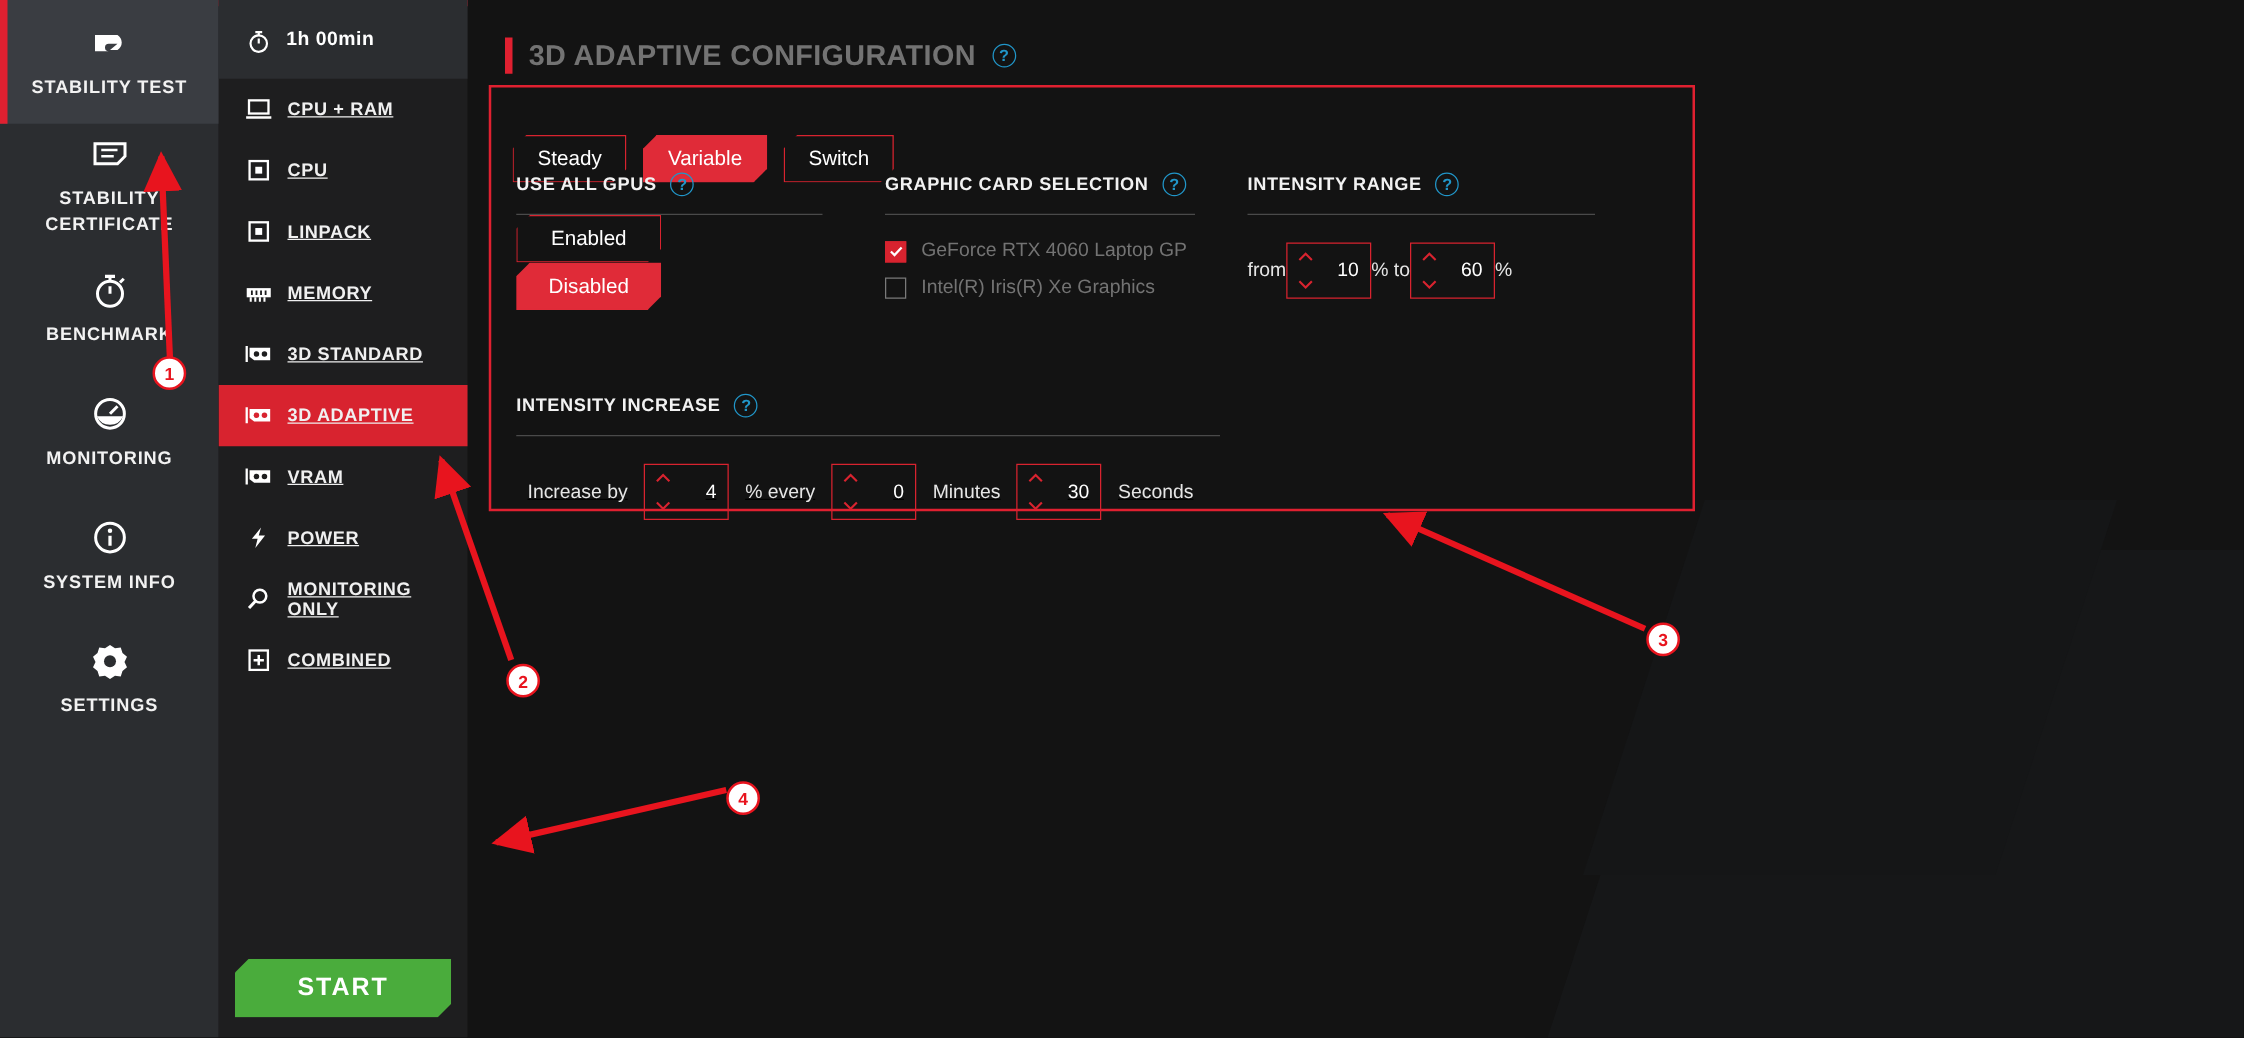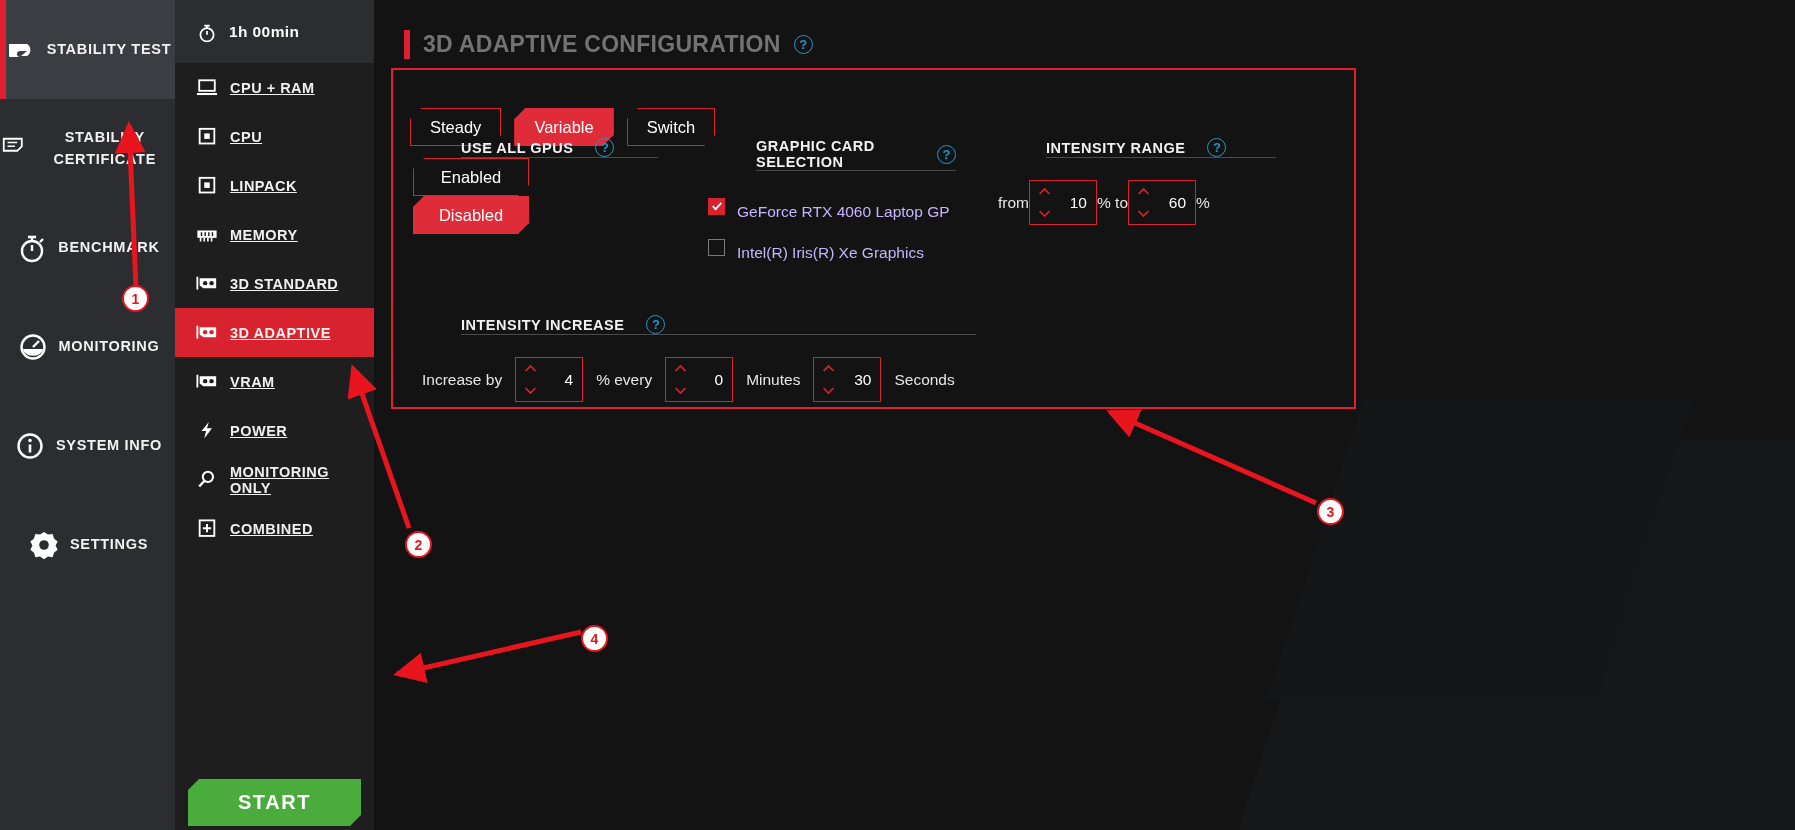--- a/index.html
+++ b/index.html
@@ -15,21 +15,21 @@
   .primary-nav {
     width: 175px; height: 830px;
     background: #2b2d30;
     flex: 0 0 175px;
     position: relative;
     z-index: 2;
   }
   .pnav-item {
     position: relative;
     height: 99px;
-    display: flex; flex-direction: row;
+    display: flex; flex-direction: column;
     align-items: center; justify-content: center;
     gap: 9px;
     color: #ffffff;
     cursor: pointer;
   }
   .pnav-item.active { background: #3a3d42; }
   .pnav-item.active::before {
     content: ""; position: absolute; left: 0; top: 0; bottom: 0;
     width: 6px; background: #e02030;
   }
@@ -64,21 +64,21 @@
     display: flex; align-items: center; gap: 12px;
     padding-left: 21px;
     color: #f0f0f0;
     cursor: pointer;
     text-decoration: underline;
   }
   .snav-item.active { background: #d8232f; }
   .snav-item .lbl { font-size: 14.5px; font-weight: 700; letter-spacing: .5px; }
   .snav-icon { width: 22px; height: 20px; flex: 0 0 22px; display:block;}
   .snav-spacer { flex: 1 1 auto; }
-  .start-wrap { padding: 0 13px 4px 13px; }
+  .start-wrap { padding: 0 13px 16px 13px; }
   .start-btn {
     height: 47px;
     background: #4aac3c;
     color: #ffffff;
     font-size: 20px; font-weight: 700; letter-spacing: 1.6px;
     display: flex; align-items: center; justify-content: center;
     clip-path: polygon(11px 0, 100% 0, 100% calc(100% - 11px), calc(100% - 11px) 100%, 0 100%, 0 11px);
     cursor: pointer;
   }
 
@@ -129,24 +129,23 @@
     font-size: 16.5px; color: #ffffff;
     border: 1.6px solid #d8232f;
     background: transparent;
     clip-path: polygon(11px 0, 100% 0, 100% calc(100% - 11px), calc(100% - 11px) 100%, 0 100%, 0 11px);
     cursor: pointer;
     margin-top: 28px;
   }
   .tab.active { background: #e02b38; border-color: #e02b38; }
 
   .section-head {
-    display: flex; align-items: center; gap: 22px;
-    padding-bottom: 0;
+    display: flex; align-items: center; gap: 11px;
+    padding-bottom: 14px;
     border-bottom: 1.5px solid #4a4a4a;
-    margin-left: 48px;
   }
   .section-title {
     font-size: 14.5px; font-weight: 700; color: #f2f2f2; letter-spacing: .5px;
   }
 
   .col-gpus { position: absolute; left: 20px; top: 68px; width: 245px; }
   .col-cards { position: absolute; left: 315px; top: 68px; width: 248px; }
   .col-range { position: absolute; left: 605px; top: 68px; width: 278px; }
   .col-inc   { position: absolute; left: 20px; top: 245px; width: 563px; }
 
@@ -166,21 +165,21 @@
     margin-top: 20px;
   }
   .card-row + .card-row { margin-top: 11px; }
   .cbx {
     width: 17px; height: 17px; flex: 0 0 17px;
     border: 1.5px solid #7a7a7a; background: transparent;
     display: inline-flex; align-items: center; justify-content: center;
     cursor: pointer;
   }
   .cbx.checked { background: #d8232f; border-color: #d8232f; }
-  .card-label { font-size: 15.5px; color: #c4b5fd; white-space: nowrap; margin-top: 12px; }
+  .card-label { font-size: 15.5px; color: #737373; white-space: nowrap; }
 
   .range-row {
     display: flex; align-items: center; gap: 0; margin-top: 22px;
   }
   .plain { font-size: 15.5px; color: #e6e6e6; }
   .spin {
     position: relative; width: 68px; height: 45px;
     border: 1.5px solid #d8232f; background: transparent;
     display: flex; align-items: center; justify-content: flex-end;
     padding-right: 9px;
@@ -188,21 +187,21 @@
   }
   .spin .val { font-size: 15.5px; color: #ffffff; }
   .spin .up, .spin .dn {
     position: absolute; left: 8px; width: 13px; height: 9px;
     cursor: pointer;
   }
   .spin .up { top: 6px; }
   .spin .dn { bottom: 6px; }
   .spin .up svg, .spin .dn svg { display: block; width: 13px; height: 9px; }
 
-  .inc-row { display: flex; align-items: center; gap: 13px; margin-top: 22px; padding-left: 9px;}
+  .inc-row { display: flex; align-items: center; gap: 13px; margin-top: 22px; padding-left: 9px; text-decoration: underline;}
 
   
   .anno-svg { position: absolute; left: 0; top: 0; width: 1795px; height: 830px; pointer-events: none; z-index: 50; }
   .badge {
     position: absolute; width: 27px; height: 27px; border-radius: 50%;
     background: #ffffff; border: 2.5px solid #e8141e; color: #e8141e;
     font-size: 14px; font-weight: 700;
     display: flex; align-items: center; justify-content: center;
     z-index: 51;
   }

